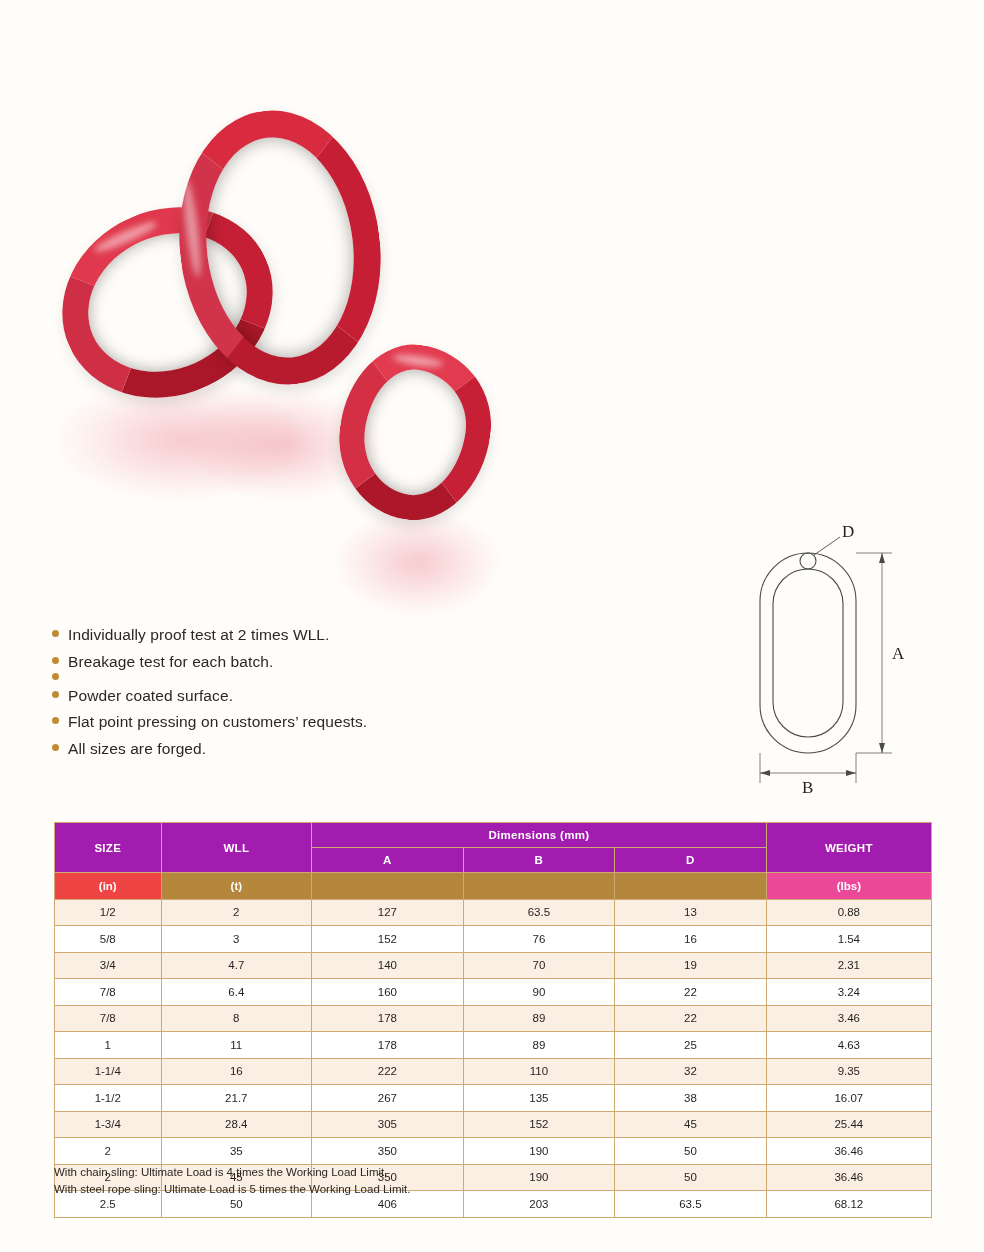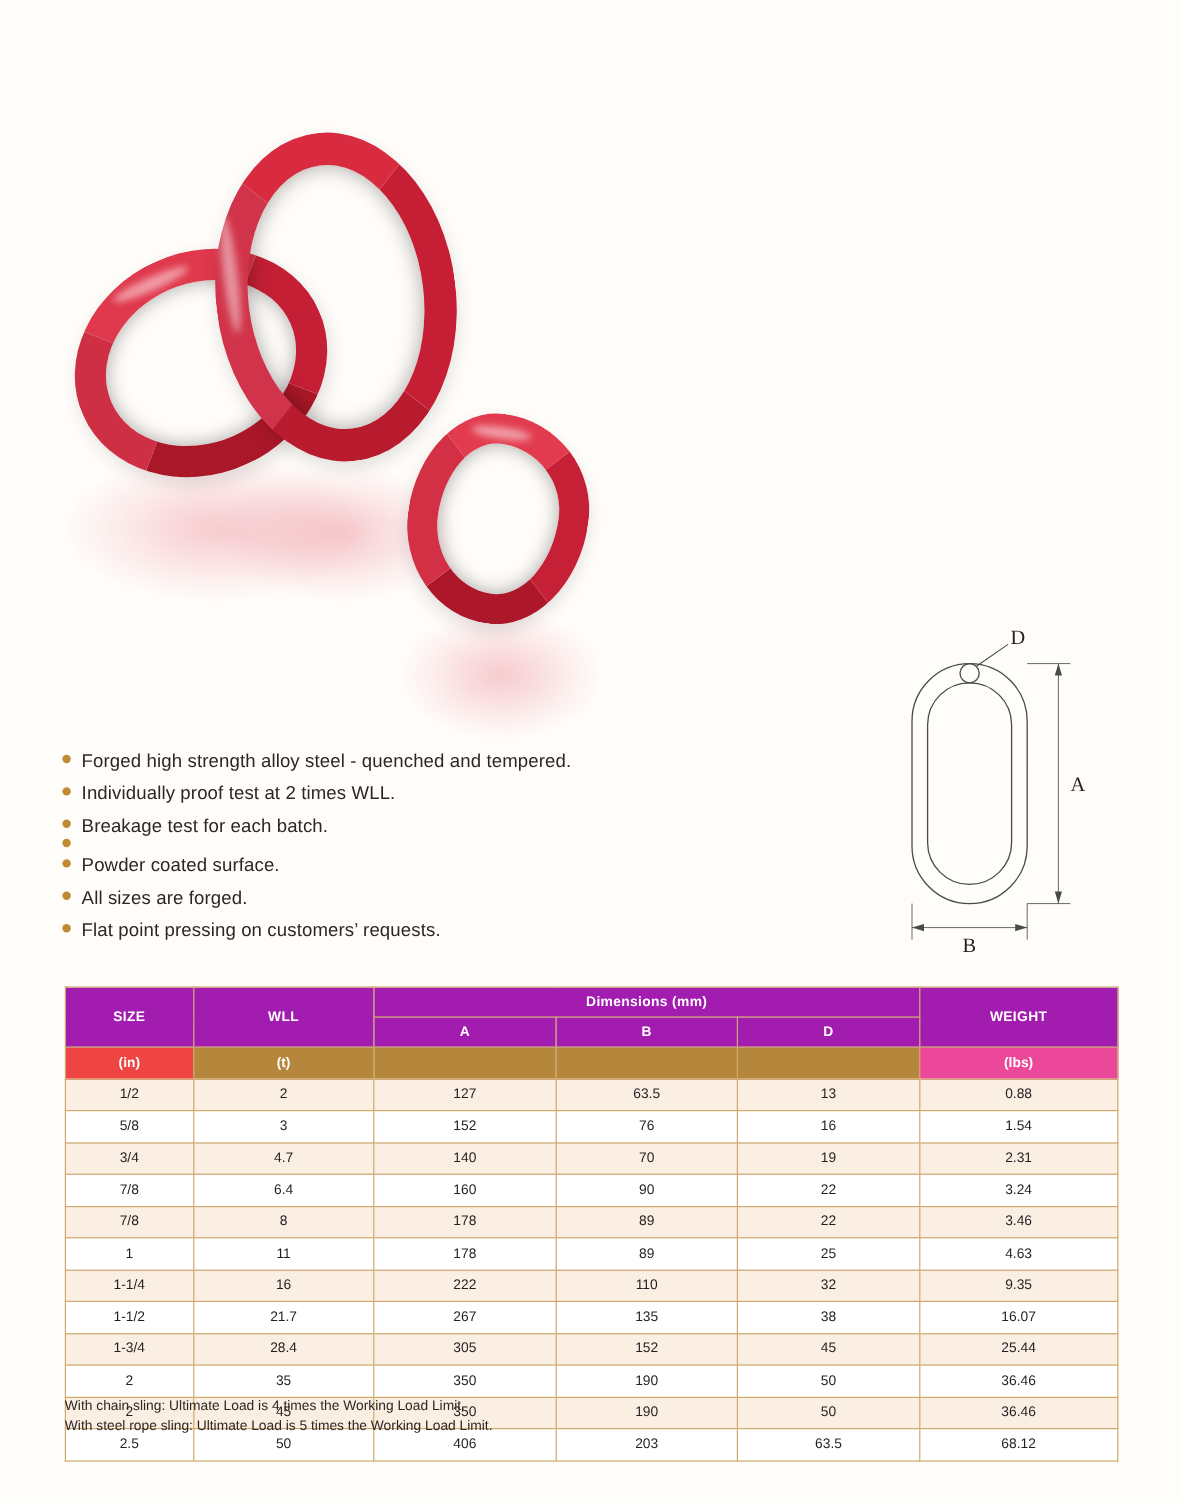--- a/index.html
+++ b/index.html
@@ -241,44 +241,40 @@
 
       <text x="102" y="12" font-family="Liberation Serif, serif" font-size="17" fill="#231f20">D</text>
       <text x="152" y="134" font-family="Liberation Serif, serif" font-size="17" fill="#231f20">A</text>
       <text x="62" y="268" font-family="Liberation Serif, serif" font-size="17" fill="#231f20">B</text>
     </svg>
   </div>
 
   <div class="features">
     <div class="feature">
       <span class="dot"></span>
-      <span>Forged high strength alloy steel - quenched and tempered.</span>
-    </div>
-    <div class="feature">
-      <span class="dot"></span>
       <span>Individually proof test at 2 times WLL.</span>
     </div>
     <div class="feature">
       <span class="dot"></span>
       <span>Breakage test for each batch.</span>
     </div>
     <div class="feature">
       <span class="dot"></span>
     </div>
     <div class="feature">
       <span class="dot"></span>
       <span>Powder coated surface.</span>
     </div>
     <div class="feature">
       <span class="dot"></span>
+      <span>Flat point pressing on customers’ requests.</span>
+    </div>
+    <div class="feature">
+      <span class="dot"></span>
       <span>All sizes are forged.</span>
-    </div>
-    <div class="feature">
-      <span class="dot"></span>
-      <span>Flat point pressing on customers’ requests.</span>
     </div>
   </div>
 
   <div class="table-wrap">
     <table>
       <thead>
         <tr>
           <th class="col-size" rowspan="2">SIZE</th>
           <th class="col-wll" rowspan="2">WLL</th>
           <th colspan="3">Dimensions (mm)</th>

